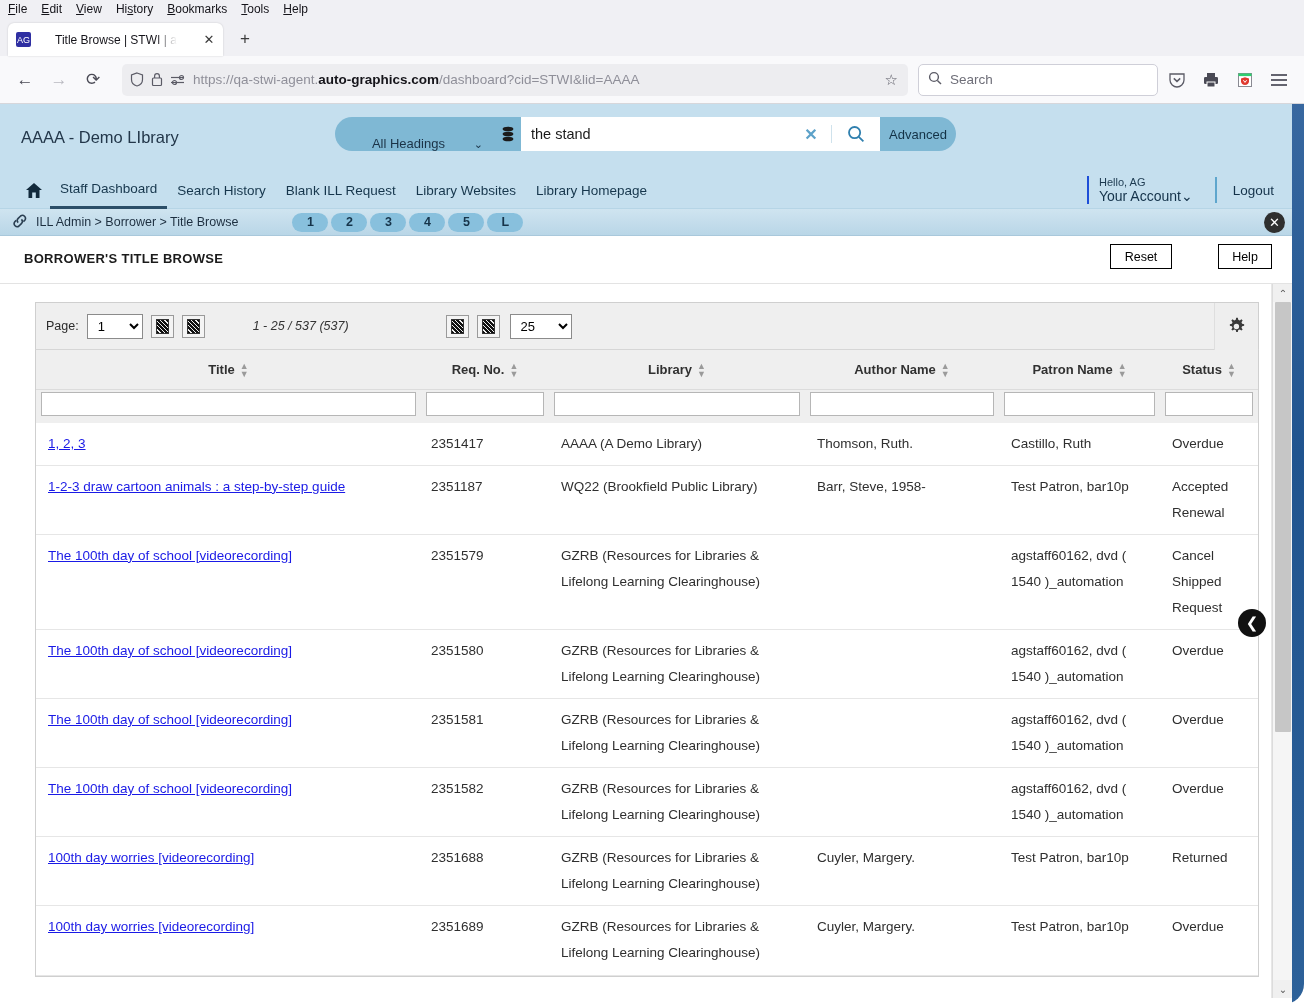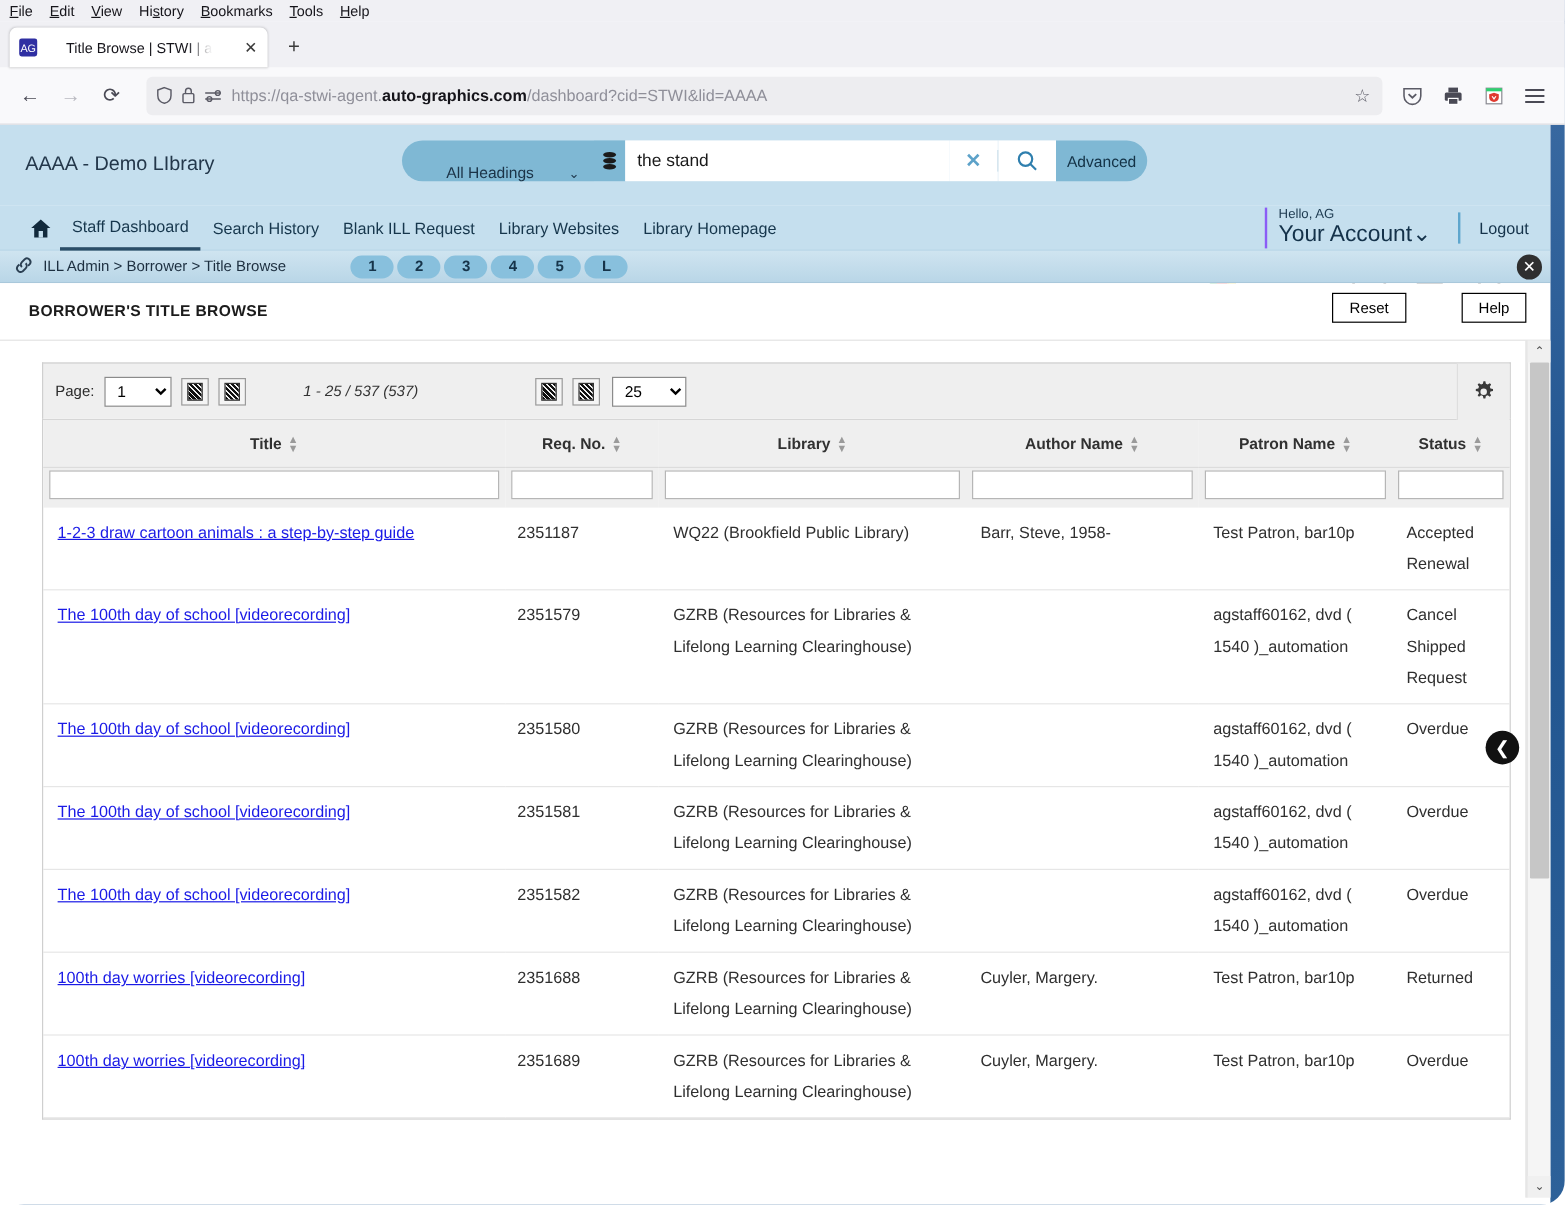--- a/index.html
+++ b/index.html
@@ -106,23 +106,23 @@
   #navrow { background:#c5dfee; height:38px; position:relative; border-bottom:1px solid #b6d5e6; }
   #mainnav { position:absolute; left:18px; top:0; height:38px; display:flex;
      align-items:center; gap:0; }
   #home-icon { width:32px; display:flex; align-items:center; justify-content:center;
      font-size:16px; color:#122a3c; }
   .navlink { font-size:13.5px; color:#16364c; padding:0 10px; height:38px;
      display:flex; align-items:center; white-space:nowrap; }
   .navlink.active { border-bottom:3px solid #2b4e68; }
   #acctbox { position:absolute; right:18px; top:0; height:38px; display:flex;
      align-items:center; gap:0; }
-  #acct { border-left:2px solid #8b5cf6; padding:0 22px 0 10px; }
+  #acct { border-left:2px solid #1d4ed8; padding:0 22px 0 10px; }
   #acct .hello { font-size:11px; color:#1d3a50; line-height:1.1; }
-  #acct .yacct { font-size:19px; color:#14324a; line-height:1.2; }
+  #acct .yacct { font-size:14px; color:#14324a; line-height:1.2; }
   #logout-sep { border-left:2px solid #5ea6cd; height:26px; }
   #logout { font-size:13.5px; color:#14324a; padding-left:16px; }
 
   #crumbbar { height:27px; background:linear-gradient(to bottom,#cfe4f0,#b9d6e7);
      display:flex; align-items:center; padding-left:12px; gap:8px; position:relative;
      border-bottom:1px solid #a9c8db; }
   #chain-icon { font-size:13px; color:#2b3f52; }
   #crumbs { font-size:12.5px; color:#1d2f40; }
   #steps { display:flex; gap:3px; margin-left:46px; }
   .step { width:36px; height:19px; border-radius:10px; background:#88c0dd;
@@ -249,20 +249,29 @@
               <line x1="1" y1="3.5" x2="14" y2="3.5" stroke="#5b5b66" stroke-width="1.2"></line>
           <line x1="1" y1="8.5" x2="14" y2="8.5" stroke="#5b5b66" stroke-width="1.2"></line>
           <circle cx="11.5" cy="3.5" r="2" fill="none" stroke="#5b5b66" stroke-width="1.2"></circle>
           <circle cx="4.5" cy="8.5" r="2" fill="none" stroke="#5b5b66" stroke-width="1.2"></circle>
             </svg>
         </span>
         <span id="url-text">https://qa-stwi-agent.<b>auto-graphics.com</b>/dashboard?cid=STWI&amp;lid=AAAA</span>
         <span id="star">☆</span>
       </div>
 
+      <div id="searchbar">
+        <span>
+          <svg width="14" height="14" viewBox="0 0 14 14">
+              <circle cx="6" cy="6" r="4.4" fill="none" stroke="#5b5b66" stroke-width="1.4"></circle>
+              <line x1="9.4" y1="9.4" x2="13" y2="13" stroke="#5b5b66" stroke-width="1.4"></line>
+            </svg>
+        </span>
+        <span id="search-ph">Search</span>
+      </div>
 
       <div class="navicon">
         <svg width="18" height="18" viewBox="0 0 18 18">
             <path d="M2 3 h14 v6 c0 4-3.5 7-7 7s-7-3-7-7 z" fill="none" stroke="#5b5b66" stroke-width="1.3"></path>
             <path d="M5.8 7.4 L9 10.4 L12.2 7.4" fill="none" stroke="#5b5b66" stroke-width="1.5"></path>
           </svg>
       </div>
       <div class="navicon">
         <svg width="18" height="18" viewBox="0 0 18 18">
             <rect x="5" y="2" width="8" height="4" fill="#4a4a55"></rect>
@@ -463,20 +472,28 @@
                 <td><input value="" style=""></td>
                 <td><input value="" style=""></td>
                 <td><input value="" style=""></td>
                 <td><input value="" style=""></td>
                 <td><input value="" style=""></td>
                 <td><input value="" style=""></td>
               </tr>
             </thead>
             <tbody id="tbody">
                 <tr>
+                  <td class="c-title"><a href="#">1, 2, 3 </a></td>
+                  <td class="c-req">2351417</td>
+                  <td>AAAA (A Demo Library)</td>
+                  <td>Thomson, Ruth.</td>
+                  <td>Castillo, Ruth</td>
+                  <td>Overdue</td>
+                </tr>
+                <tr>
                   <td class="c-title"><a href="#">1-2-3 draw cartoon animals : a step-by-step guide </a></td>
                   <td class="c-req">2351187</td>
                   <td>WQ22 (Brookfield Public Library)</td>
                   <td>Barr, Steve, 1958-</td>
                   <td>Test Patron, bar10p</td>
                   <td>Accepted Renewal</td>
                 </tr>
                 <tr>
                   <td class="c-title"><a href="#">The 100th day of school [videorecording] </a></td>
                   <td class="c-req">2351579</td>

